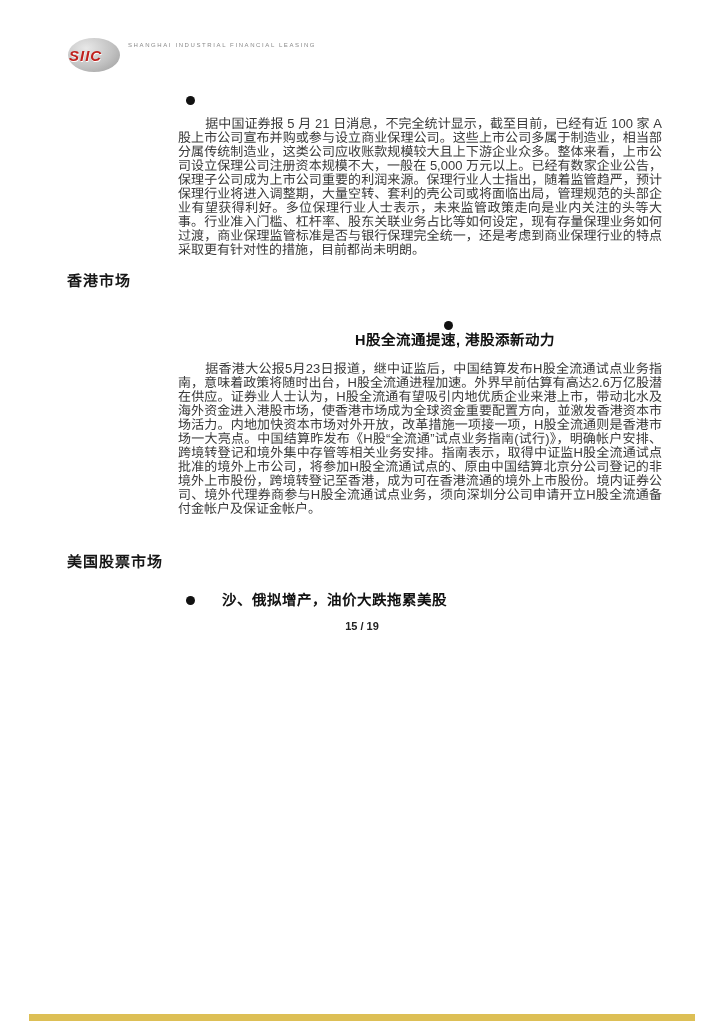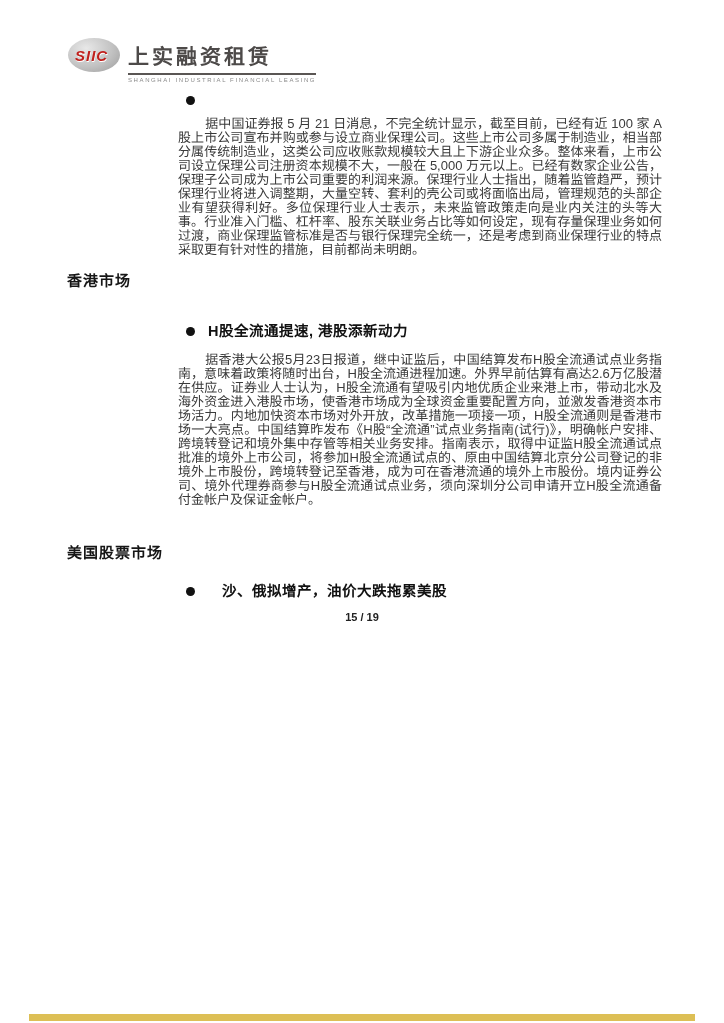--- a/index.html
+++ b/index.html
@@ -19,21 +19,21 @@
   .logo { display: flex; align-items: flex-start; }
   .logo-globe {
     position: relative;
     width: 52px; height: 34px;
     margin-right: 8px;
     background: radial-gradient(ellipse at 35% 30%, #e8e8e8 0%, #c2c2c2 55%, #9a9a9a 100%);
     border-radius: 50%;
     flex: 0 0 auto;
   }
   .logo-globe .siic {
-    position: absolute; left: 7px; top: 9px;
+    position: absolute; left: 1px; top: 9px;
     font-style: italic; font-weight: bold;
     font-size: 15px; letter-spacing: 1px;
     color: #c0201c;
     text-shadow: 0.5px 0.5px 0 #ffffff;
   }
   .logo-text { padding-top: 2px; }
   .logo-cn {
     font-size: 21px; font-weight: bold; letter-spacing: 3px;
     color: #4d4a49;
     border-bottom: 2px solid #5a5654;
@@ -57,21 +57,21 @@
     letter-spacing: 1px;
   }
   .sec-h.gap-lg { margin-top: 36px; }
   .item-title {
     display: flex; align-items: center;
     margin: 10px 0 0 186px;
     font-size: 14.5px; line-height: 20px;
     font-weight: bold; color: #111111;
     letter-spacing: 0.5px;
   }
-  .item-title.gap-lg { margin-top: 30px; }
+  .item-title.gap-lg { margin-top: 30px; flex-direction: column; }
   .item-title.gap-xl { margin-top: 18px; gap: 14px; }
   .bullet {
     display: inline-block; flex: 0 0 auto;
     width: 9px; height: 9px; border-radius: 50%;
     background: #111111; margin-right: 13px;
   }
   .body-p {
     margin: 12px 0 0 178px; width: 484px;
     font-size: 13px; line-height: 14px;
     text-align: justify; text-indent: 2.1em;
@@ -94,21 +94,20 @@
 <body>
 
 <div class="page">
 
   <header>
     <div class="logo">
       <div class="logo-globe">
         <span class="siic">SIIC</span>
       </div>
       <div class="logo-text">
-        <div class="logo-cn">上实融资租赁</div>
         <div class="logo-en">SHANGHAI INDUSTRIAL FINANCIAL LEASING</div>
       </div>
     </div>
   </header>
 
 
   <section>
     <h3 class="item-title">
       <span class="bullet"></span>
     </h3>

